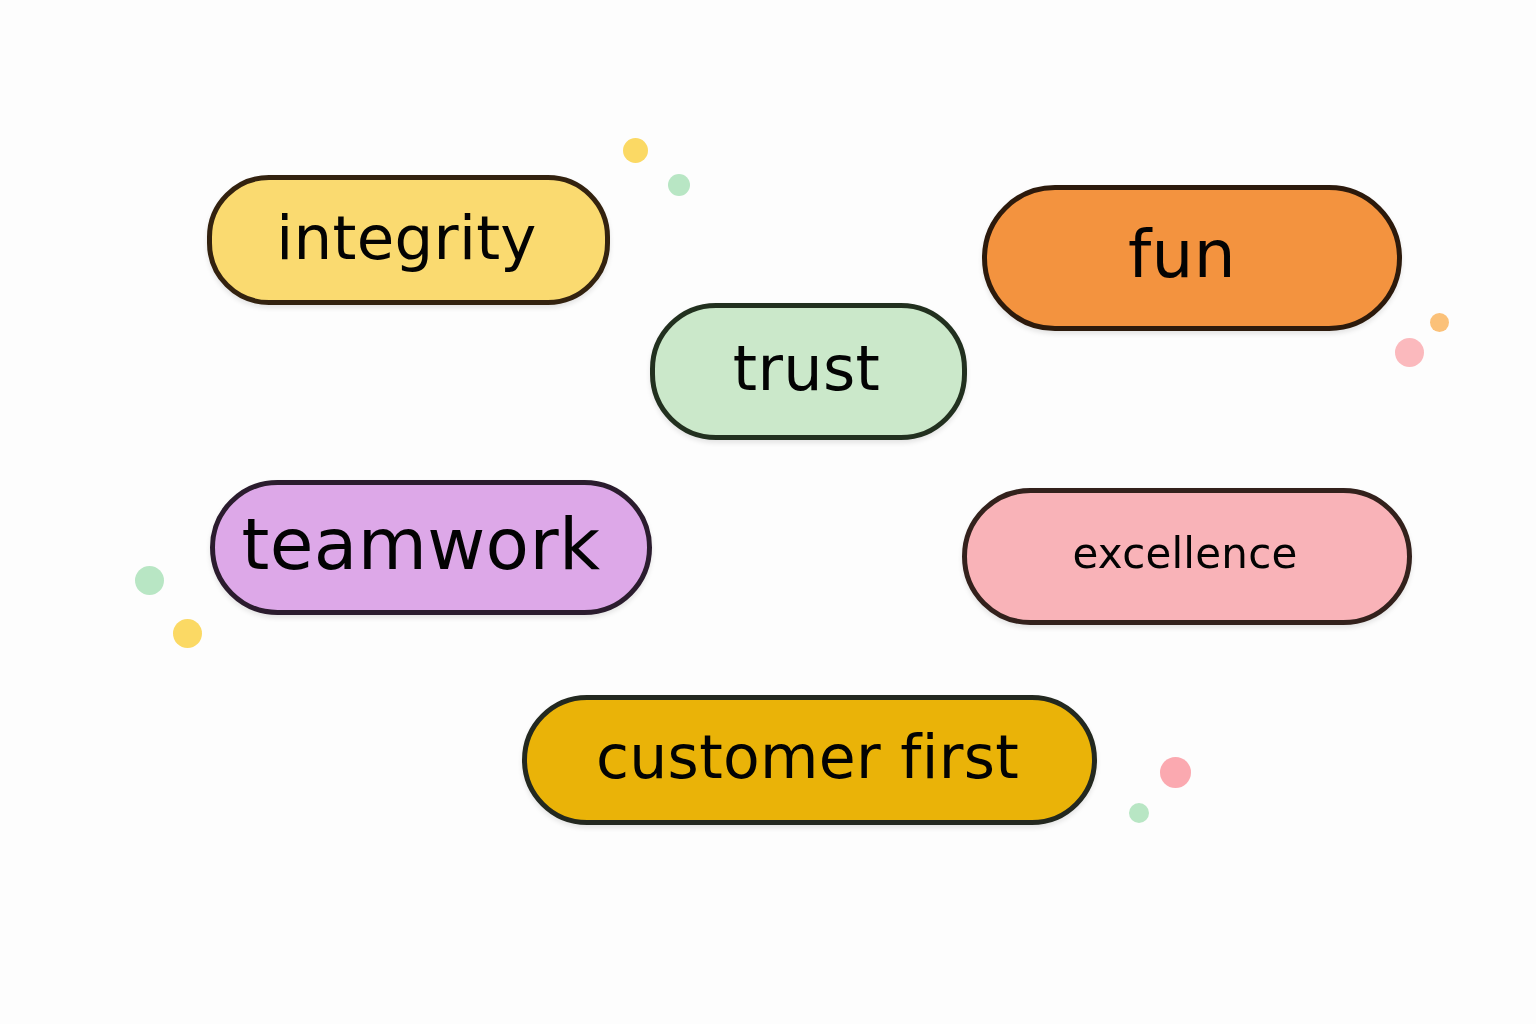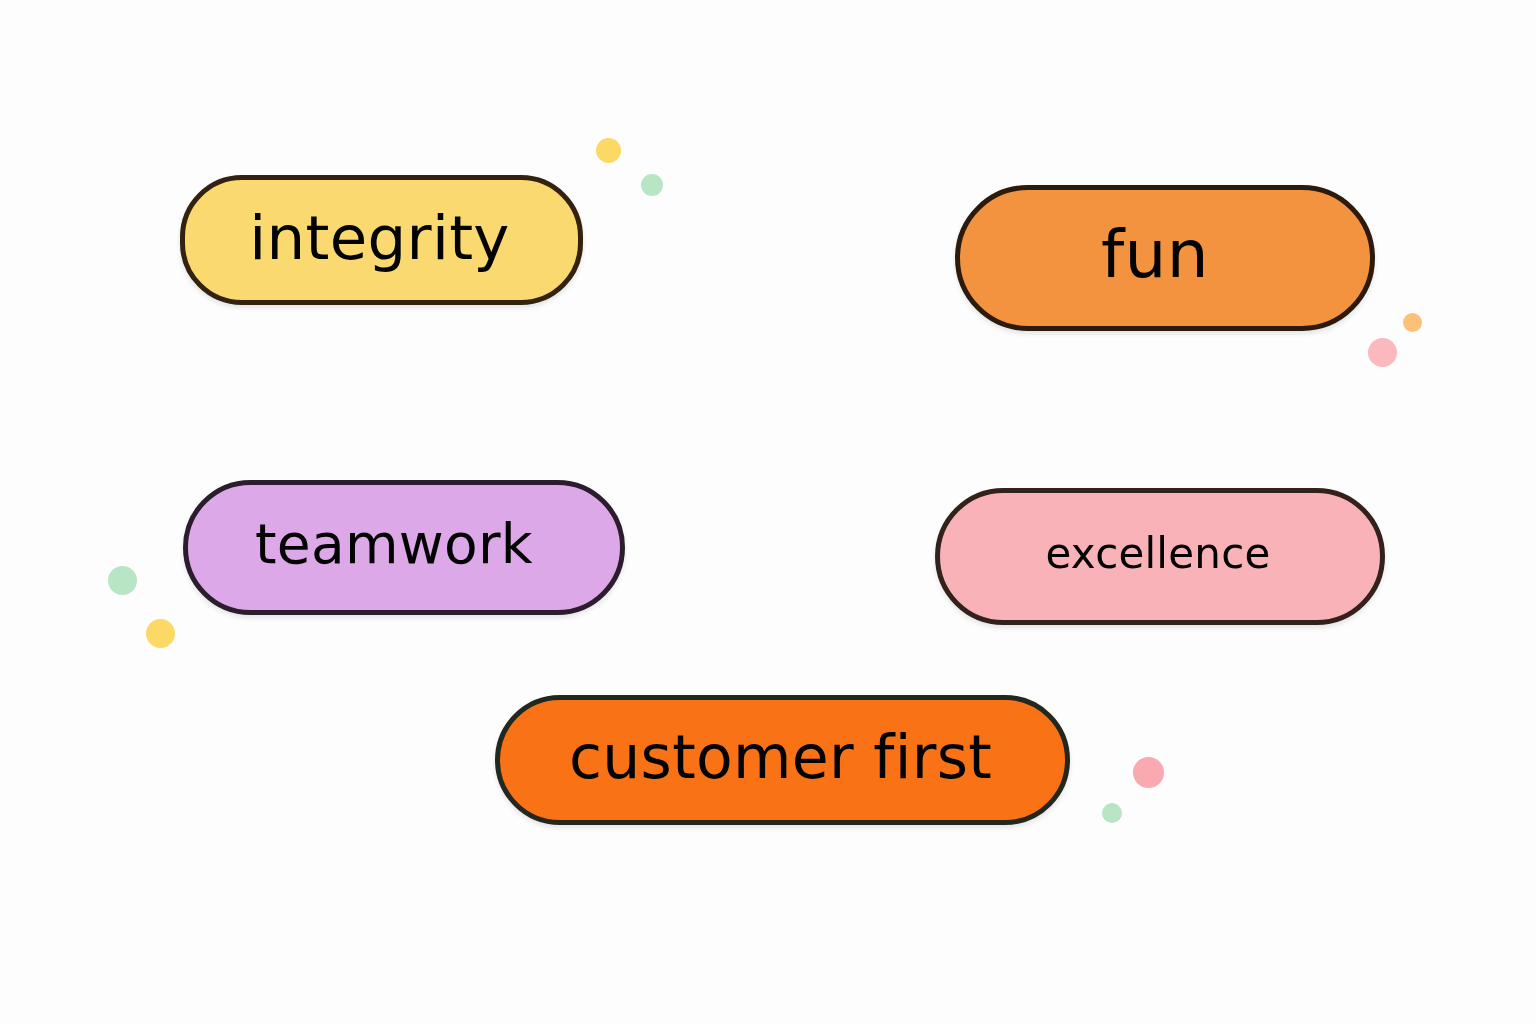--- a/index.html
+++ b/index.html
@@ -13,20 +13,21 @@
     background: #fdfdfd;
     font-family: "DejaVu Sans", sans-serif;
     overflow: hidden;
   }
 
   #canvas {
     position: relative;
     width: 1304px;
     height: 1024px;
     background: #fdfdfd;
+    margin-left: 27px;
   }
 
   
   .pill {
     position: absolute;
     display: flex;
     align-items: center;
     justify-content: center;
     box-sizing: border-box;
     border-style: solid;
@@ -76,35 +77,35 @@
   }
   #pill-trust .pill-label { font-size: 62px; transform: translate(-2px,-3px); }
 
   #pill-teamwork {
     left: 183px;  top: 480px;
     width: 442px; height: 135px;
     background: #dda8e8;
     border-color: #2b1c2e;
     border-radius: 68px;
   }
-  #pill-teamwork .pill-label { font-size: 55px; transform: translate(-10px,-3px); }
+  #pill-teamwork .pill-label { font-size: 71px; transform: translate(-10px,-3px); }
 
   #pill-excellence {
     left: 935px;  top: 488px;
     width: 450px; height: 137px;
     background: #f9b3b8;
     border-color: #33211c;
     border-radius: 69px;
   }
   #pill-excellence .pill-label { font-size: 42px; transform: translate(-2px,-3px); }
 
   #pill-customer-first {
     left: 495px;  top: 695px;
     width: 575px; height: 130px;
-    background: #f97316;
+    background: #eab308;
     border-color: #23281f;
     border-radius: 65px;
   }
   #pill-customer-first .pill-label { font-size: 60px; transform: translate(-2px,-3px); }
 
   
   .dot {
     position: absolute;
     border-radius: 50%;
   }
@@ -132,20 +133,23 @@
   <div class="dot" id="dot-green-bottom"></div>
 
   <div class="pill" id="pill-integrity">
     <span class="pill-label">integrity</span>
   </div>
 
   <div class="pill" id="pill-fun">
     <span class="pill-label">fun</span>
   </div>
 
+  <div class="pill" id="pill-trust">
+    <span class="pill-label">trust</span>
+  </div>
 
   <div class="pill" id="pill-teamwork">
     <span class="pill-label">teamwork</span>
   </div>
 
   <div class="pill" id="pill-excellence">
     <span class="pill-label">excellence</span>
   </div>
 
   <div class="pill" id="pill-customer-first">

